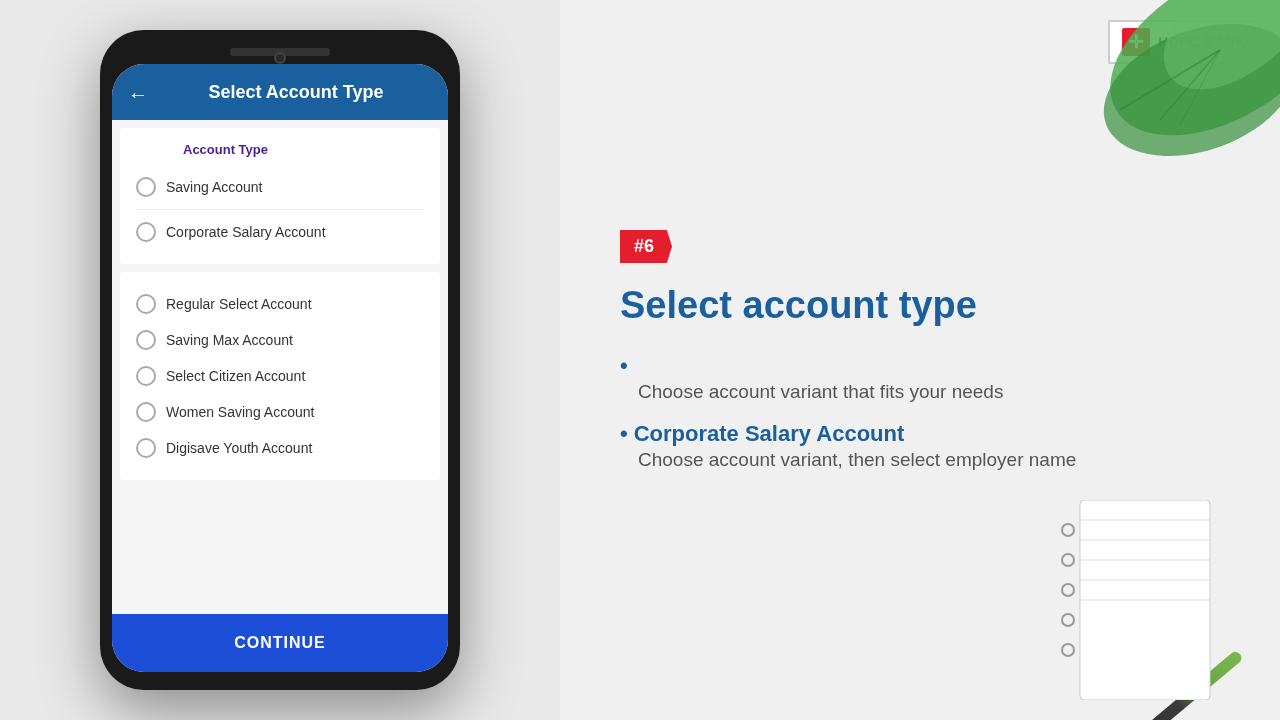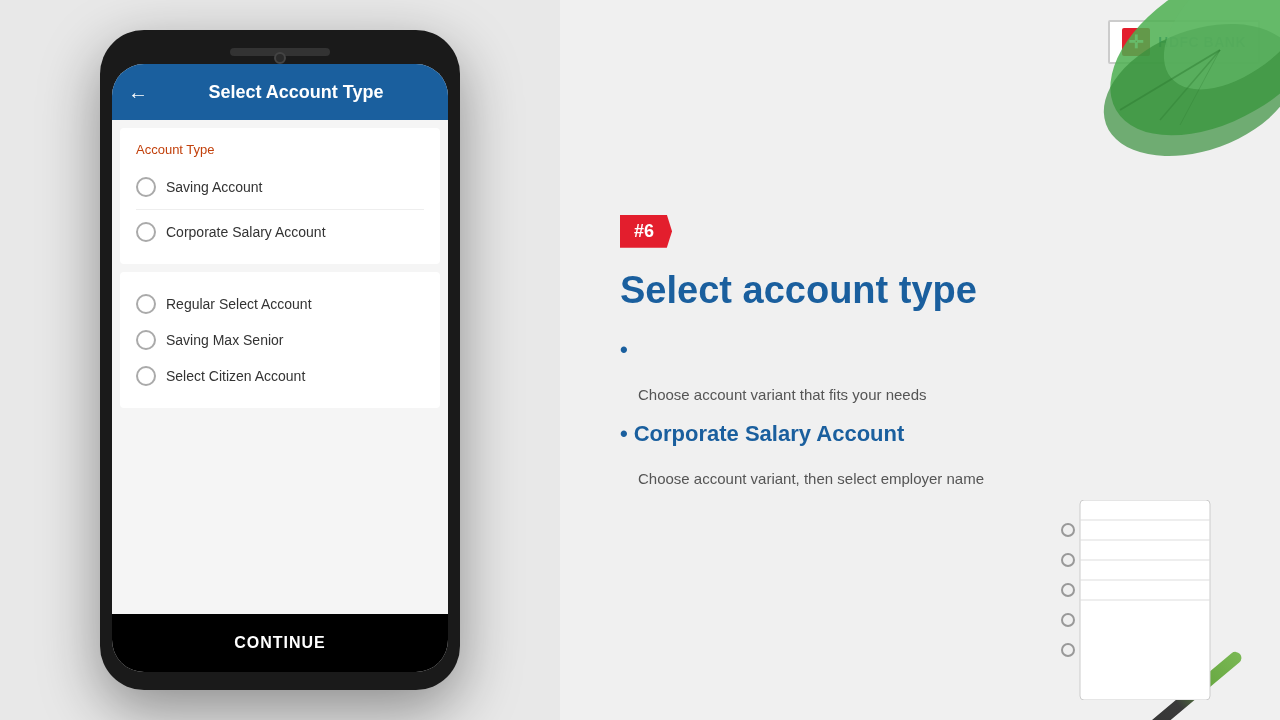--- a/index.html
+++ b/index.html
@@ -107,23 +107,24 @@
 
     .section-card {
       background: white;
       margin: 8px 8px;
       border-radius: 4px;
       padding: 14px 16px;
     }
 
     .section-label {
       font-size: 13px;
-      color: #c2410c;
-      font-weight: 400;
+      color: #4c1d95;
+      font-weight: 700;
       margin-bottom: 12px;
+      margin-left: 47px;
     }
 
     .radio-item {
       display: flex;
       align-items: center;
       gap: 10px;
       padding: 8px 0;
       cursor: pointer;
     }
 
@@ -150,21 +151,21 @@
     }
 
     .divider {
       height: 1px;
       background: #eee;
       margin: 4px 0;
     }
 
     
     .continue-btn {
-      background: #000000;
+      background: #1d4ed8;
       color: white;
       border: none;
       width: 100%;
       padding: 20px;
       font-size: 16px;
       font-weight: 700;
       letter-spacing: 1px;
       cursor: pointer;
       text-align: center;
       margin-top: auto;
@@ -284,24 +285,24 @@
       gap: 6px;
     }
 
     .bullet-dot {
       color: #1a5f9e;
       font-size: 22px;
       margin-top: 0;
     }
 
     .bullet-desc {
-      font-size: 15px;
+      font-size: 19px;
       color: #555;
       margin-left: 18px;
-      margin-top: 21px;
+      margin-top: 0;
       line-height: 1.4;
     }
 
     
     .pen-decoration {
       position: absolute;
       bottom: 60px;
       right: 40px;
       width: 200px;
       height: 12px;
@@ -348,29 +349,37 @@
 
         <div class="section-card">
 
           <div class="radio-item">
             <div class="radio-circle"></div>
             <span class="radio-label">Regular Select Account</span>
           </div>
 
           <div class="radio-item">
             <div class="radio-circle"></div>
-            <span class="radio-label">Saving Max Senior</span>
+            <span class="radio-label">Saving Max Account</span>
           </div>
 
           <div class="radio-item">
             <div class="radio-circle"></div>
             <span class="radio-label">Select Citizen Account</span>
           </div>
 
-
+          <div class="radio-item">
+            <div class="radio-circle"></div>
+            <span class="radio-label">Women Saving Account</span>
+          </div>
+
+          <div class="radio-item">
+            <div class="radio-circle"></div>
+            <span class="radio-label">Digisave Youth Account</span>
+          </div>
         </div>
 
       </div>
 
       <button class="continue-btn">CONTINUE</button>
     </div>
   </div>
 </div>
 
 <div class="right-panel">

